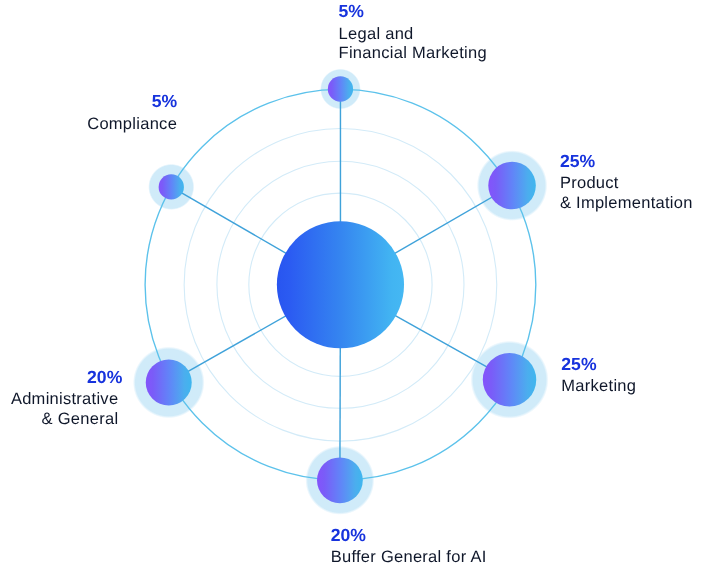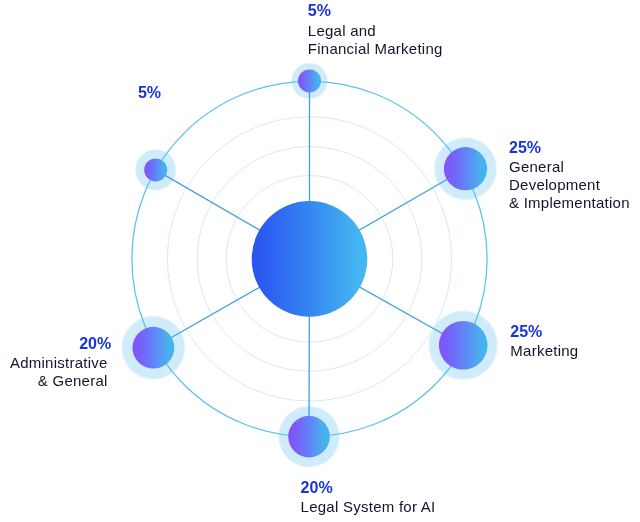--- a/index.html
+++ b/index.html
@@ -104,42 +104,42 @@
 <div class="label left" style="left:307.8px; top:1.3px;">
   <div class="pct">5%</div>
   <div class="nm">
     <div>Legal and</div>
     <div>Financial Marketing</div>
   </div>
 </div>
 <div class="label left" style="left:509.0px; top:137.7px;">
   <div class="pct">25%</div>
   <div class="nm">
-    <div>General</div>
-    <div>Development</div>
+    <div>Product</div>
     <div>&amp; Implementation</div>
   </div>
 </div>
 <div class="label left" style="left:510.3px; top:322.2px;">
   <div class="pct">25%</div>
   <div class="nm">
     <div>Marketing</div>
   </div>
 </div>
 <div class="label left" style="left:300.6px; top:477.9px;">
   <div class="pct">20%</div>
   <div class="nm">
-    <div>Legal System for AI</div>
+    <div>Buffer General for AI</div>
   </div>
 </div>
 <div class="label right" style="left:0px; width:107.6px; top:333.9px;">
   <div class="pct" style="margin-right:-3.6px">20%</div>
   <div class="nm">
     <div>Administrative</div>
     <div>&amp; General</div>
   </div>
 </div>
 <div class="label right" style="left:0px; width:161px; top:83.4px;">
   <div class="pct">5%</div>
   <div class="nm">
+    <div>Compliance</div>
   </div>
 </div>
 </div>
 
 </body></html>

